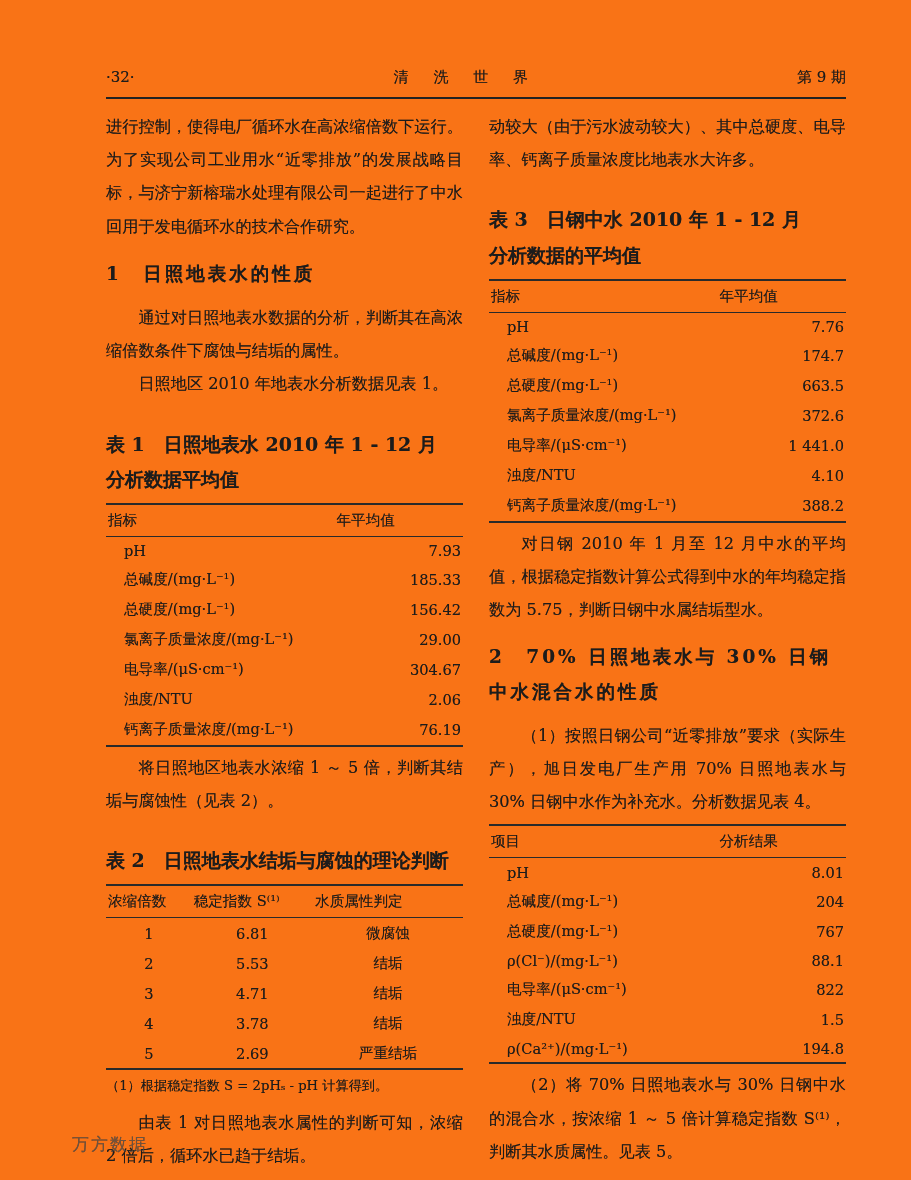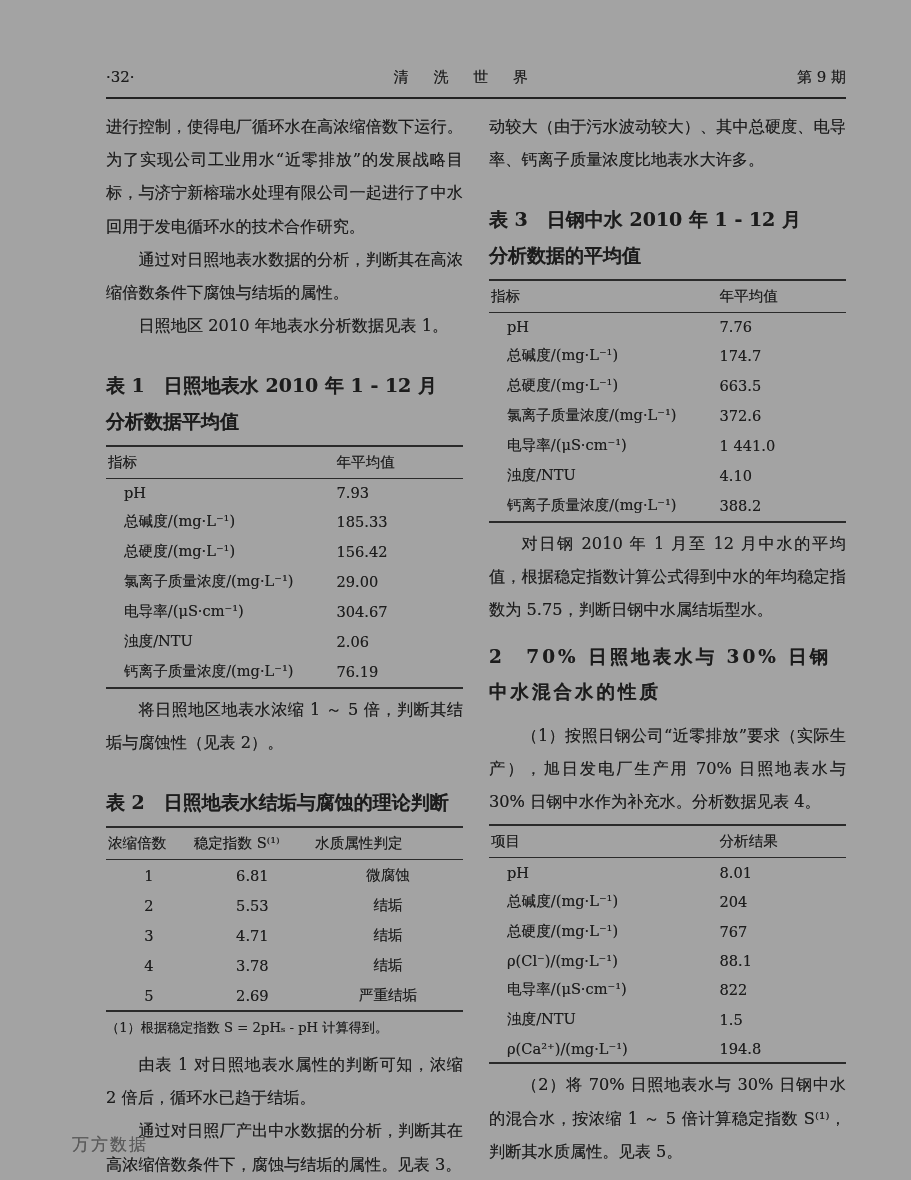--- a/index.html
+++ b/index.html
@@ -1,39 +1,39 @@
 <!DOCTYPE html>
 <html><head>
 <meta charset="utf-8">
 <style>
   html,body{margin:0;padding:0;background:#d8d8d4;}
   .page{
     position:relative;width:911px;height:1180px;margin:0 auto;
-    background:#a3a3a3;color:#1c1c1c;overflow:hidden;
+    background:#f97316;color:#1c1c1c;overflow:hidden;
     font-family:"DejaVu Serif","Liberation Serif",serif;
     text-shadow:0 0 .5px rgba(20,20,20,.55);
   }
   
   .hdr{position:absolute;top:68px;left:106px;width:740px;display:flex;justify-content:space-between;align-items:baseline;font-size:15px;}
   .hdr .jtitle{letter-spacing:10px;}
   .hdr-rule{position:absolute;top:97px;left:106px;width:740px;border-top:2px solid #222;}
   
   .content{position:absolute;top:110px;left:106px;width:740px;display:flex;gap:26px;}
   .col{width:357px;}
   p.body{margin:0;font-size:16.2px;line-height:2.05;text-align:justify;text-indent:2em;}
   p.body.noindent{text-indent:0;}
   h2.sec{margin:14px 0 10px 0;font-size:18.5px;font-weight:bold;letter-spacing:3px;line-height:1.85;}
   .tcap{margin:26px 0 2px 0;text-align:left;font-size:19px;font-weight:600;line-height:1.85;}
   .tcap .cap2{display:block;}
   table.dt{width:100%;border-collapse:collapse;font-size:14.6px;margin:6px 0 4px 0;
     border-top:2px solid #2a2a2a;border-bottom:2px solid #2a2a2a;}
   table.dt thead th{font-weight:normal;padding:6px 2px;text-align:left;border-bottom:1.2px solid #2a2a2a;}
   table.dt td{padding:5.5px 2px;}
   table.two td.lbl{text-align:left;padding-left:18px;width:64%;}
-  table.two td.val{text-align:left;width:36%;margin-top:8px;}
+  table.two td.val{text-align:right;width:36%;margin-top:8px;}
   table.two thead th.h-lbl{width:64%;}
   table.two thead th.h-val{width:36%;}
   table.three td,table.three th{text-align:center;}
   table.three .c1{width:24%;}table.three .c2{width:34%;}table.three .c3{width:42%;margin-top:48px;}
   .fnote{margin:4px 0 8px 0;font-size:13.2px;line-height:1.8;text-align:justify;}
   .wmark{position:absolute;left:72px;bottom:24px;font-size:17px;color:#4a4a4a;opacity:.8;letter-spacing:2px;}
 </style>
 </head>
 <body>
 
@@ -44,20 +44,21 @@
     <span class="jtitle">清 洗 世 界</span>
     <span>第 9 期</span>
   </div>
   <div class="hdr-rule"></div>
 
   <div class="content">
 
     <div class="col">
       <p class="body noindent">进行控制，使得电厂循环水在高浓缩倍数下运行。为了实现公司工业用水“近零排放”的发展战略目标，与济宁新榕瑞水处理有限公司一起进行了中水回用于发电循环水的技术合作研究。</p>
 
+      <h2 class="sec">1　日照地表水的性质</h2>
 
       <p class="body">通过对日照地表水数据的分析，判断其在高浓缩倍数条件下腐蚀与结垢的属性。</p>
       <p class="body">日照地区 2010 年地表水分析数据见表 1。</p>
 
       <div class="tcap">
         <span>表 1　日照地表水 2010 年 1 - 12 月</span>
         <span class="cap2">分析数据平均值</span>
       </div>
       <table class="dt two">
         <thead>

